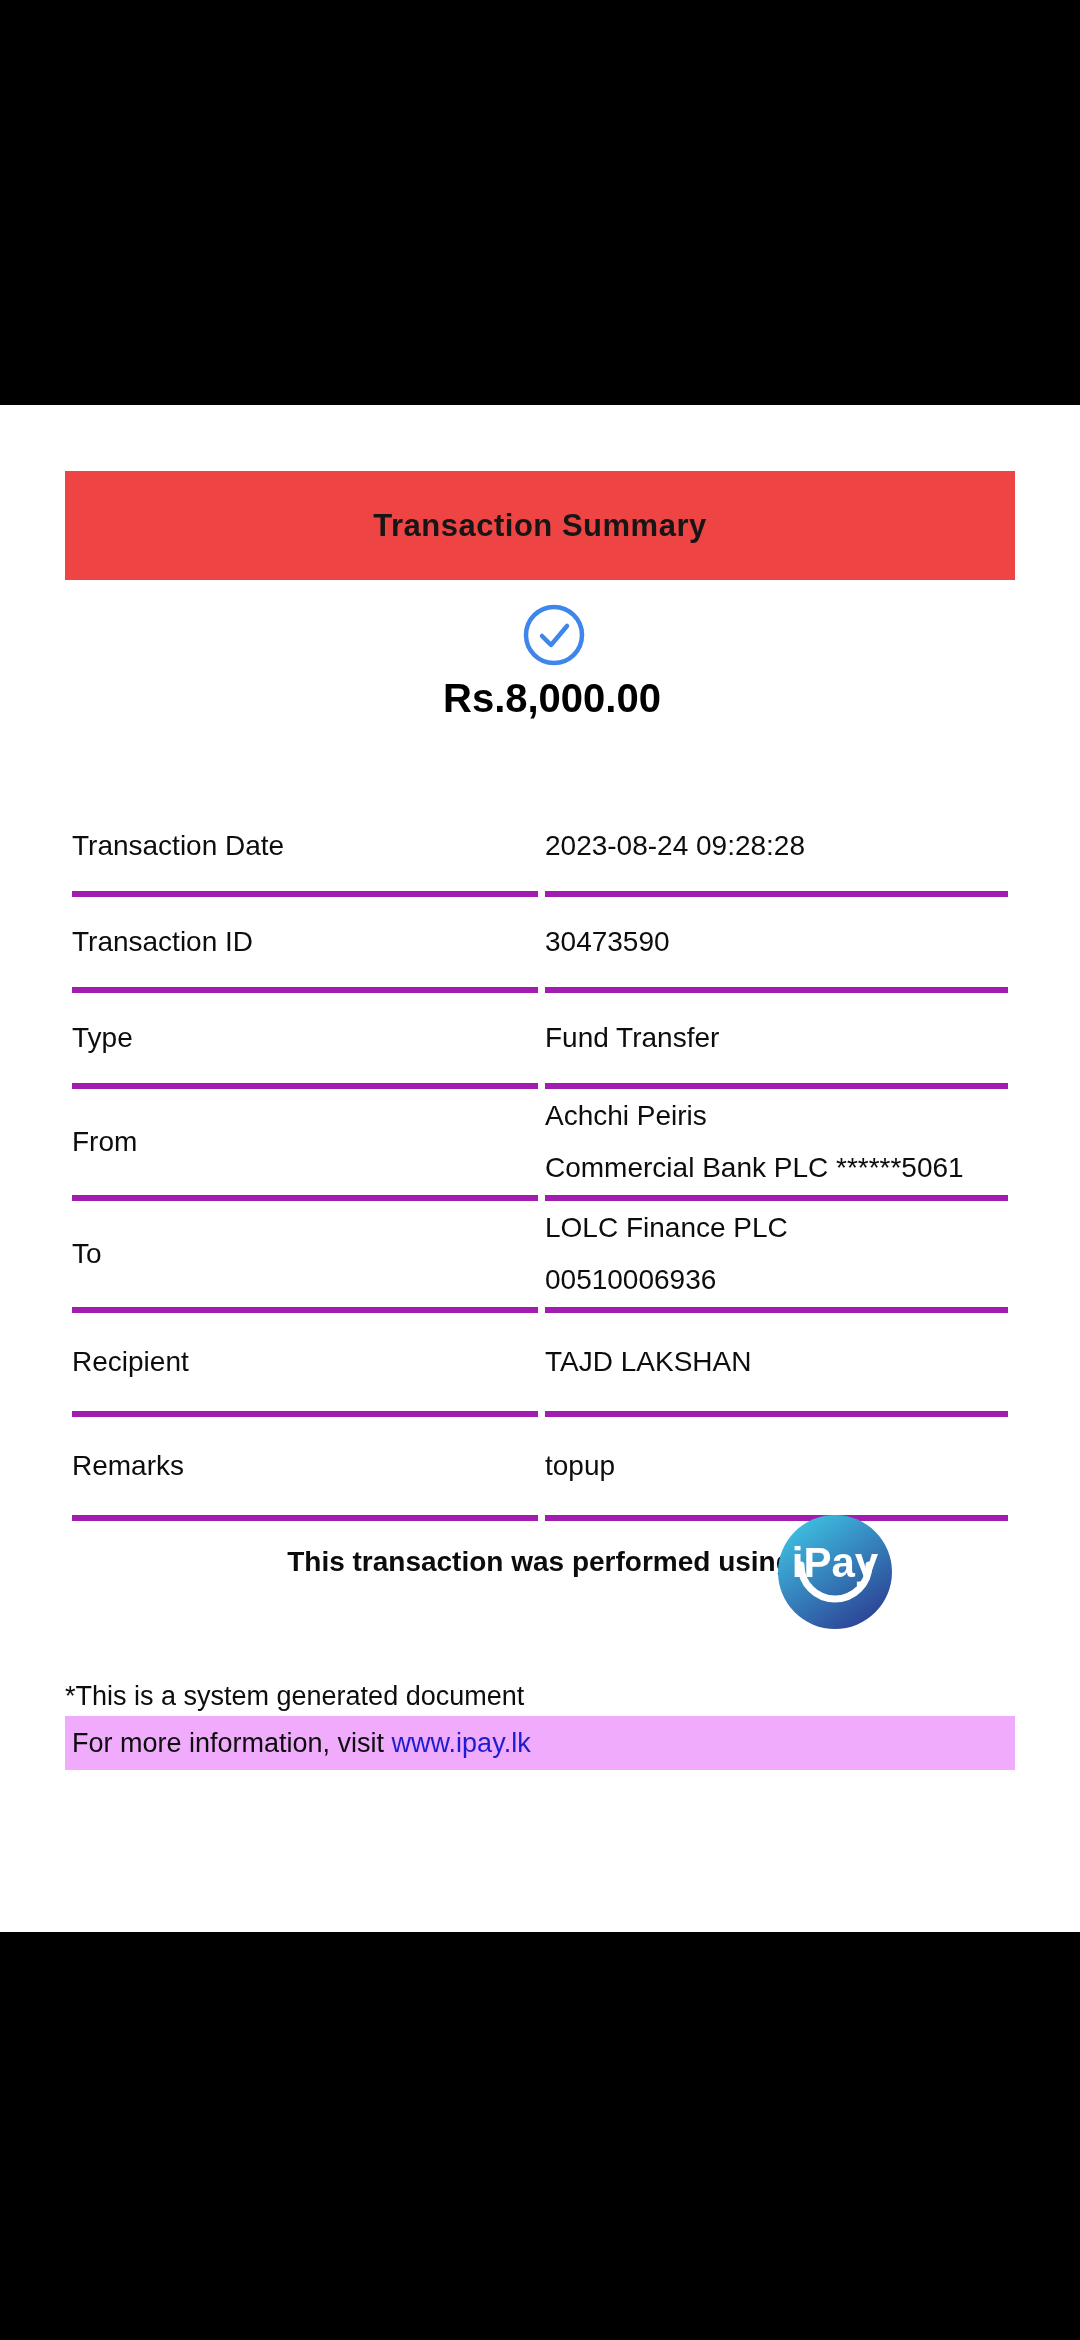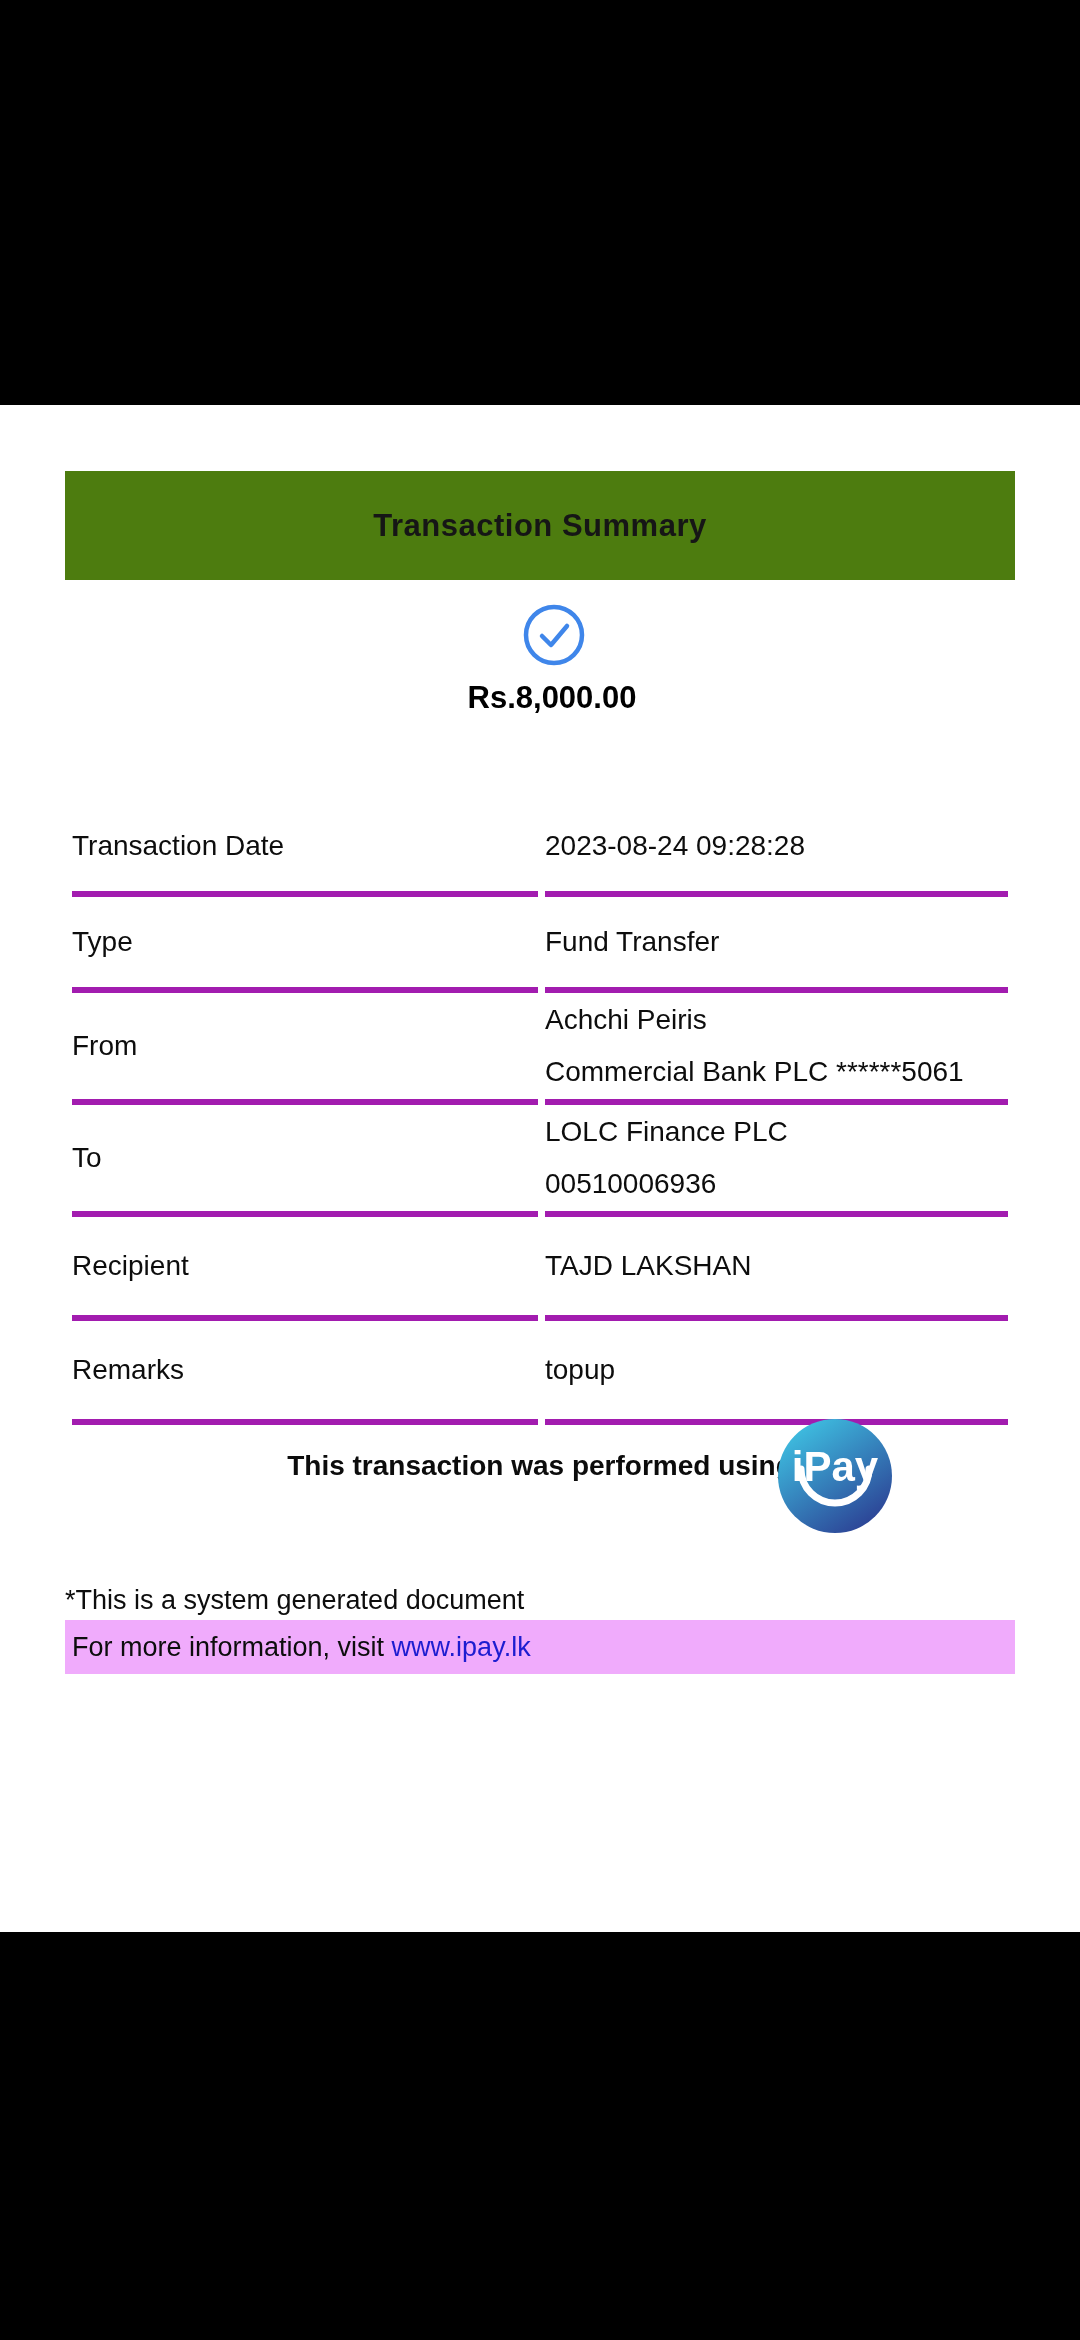--- a/index.html
+++ b/index.html
@@ -10,32 +10,32 @@
     color: #111111;
     position: relative;
   }
   .black-bar { width: 1080px; background: #000000; }
   #black-top { height: 405px; }
   #black-bottom { height: 408px; }
 
   .content { padding: 66px 65px 0 65px; overflow: hidden; height: 1461px; }
 
   .title-banner {
-    height: 109px; background: #4d7c0f;
+    height: 109px; background: #ef4444;
     display: flex; align-items: center; justify-content: center;
   }
   .title-banner h1 {
     margin: 0; font-size: 31px; font-weight: bold; color: #161616;
     letter-spacing: 0.5px;
   }
 
   .check-wrap { text-align: center; margin-top: 23px; height: 62px; transform: translateX(14px); }
   .amount {
     text-align: center; margin-top: 16px; line-height: 34px;
-    font-size: 31px; font-weight: bold; color: #000000; transform: translateX(12px);
+    font-size: 40px; font-weight: bold; color: #000000; transform: translateX(12px);
   }
 
   table.details {
     width: 950px; border-collapse: separate; border-spacing: 7px 0;
     margin-top: 86px; table-layout: fixed;
   }
   table.details td {
     font-size: 28px; line-height: 52px; color: #0d0d0d;
     border-bottom: 6px solid #a21caf; vertical-align: middle;
   }
@@ -84,20 +84,24 @@
 
   <div class="amount">Rs.8,000.00</div>
 
   <table class="details">
     <tbody>
       <tr class="rh-a">
         <td class="lbl">Transaction Date</td>
         <td class="val">2023-08-24 09:28:28</td>
       </tr>
       <tr class="rh-a">
+        <td class="lbl">Transaction ID</td>
+        <td class="val">30473590</td>
+      </tr>
+      <tr class="rh-a">
         <td class="lbl">Type</td>
         <td class="val">Fund Transfer</td>
       </tr>
       <tr class="multi">
         <td class="lbl">From</td>
         <td class="val">
           <div>Achchi Peiris</div>
           <div>Commercial Bank PLC ******5061</div>
         </td>
       </tr>

